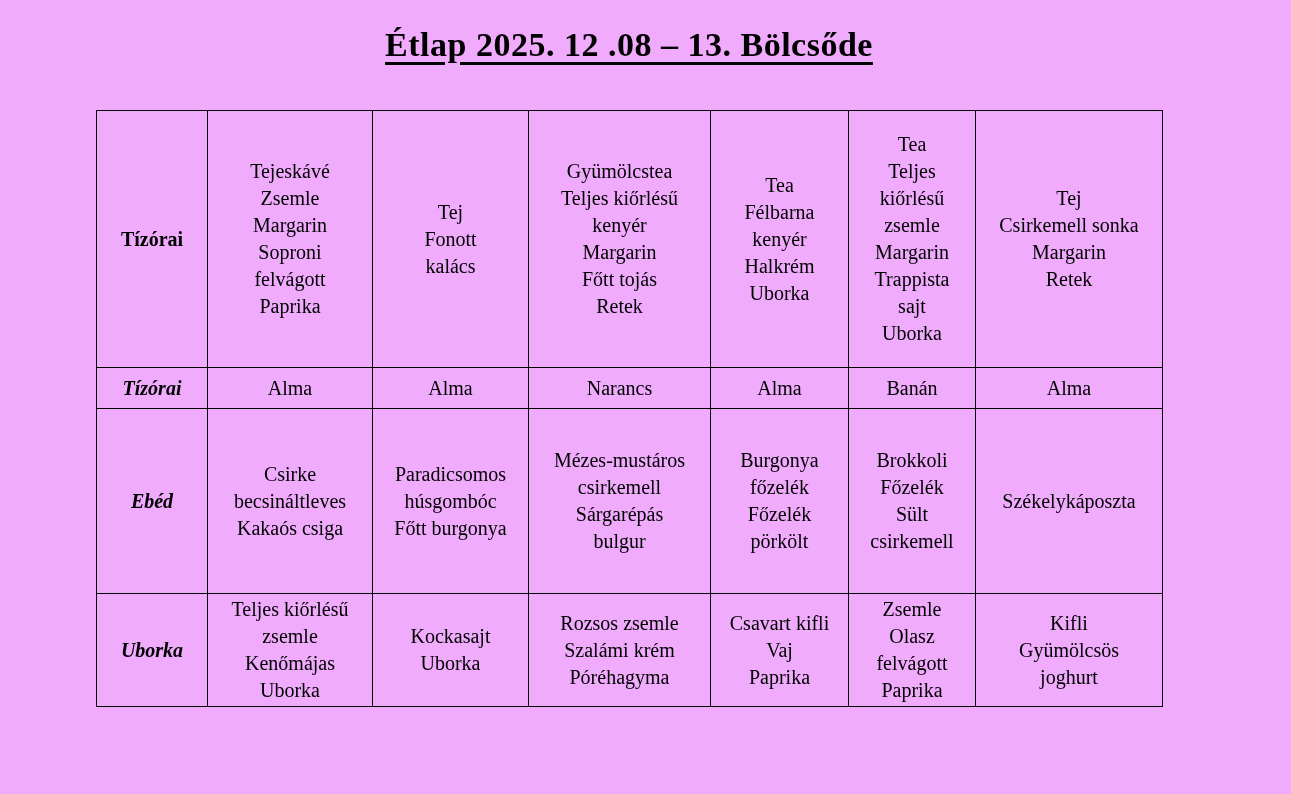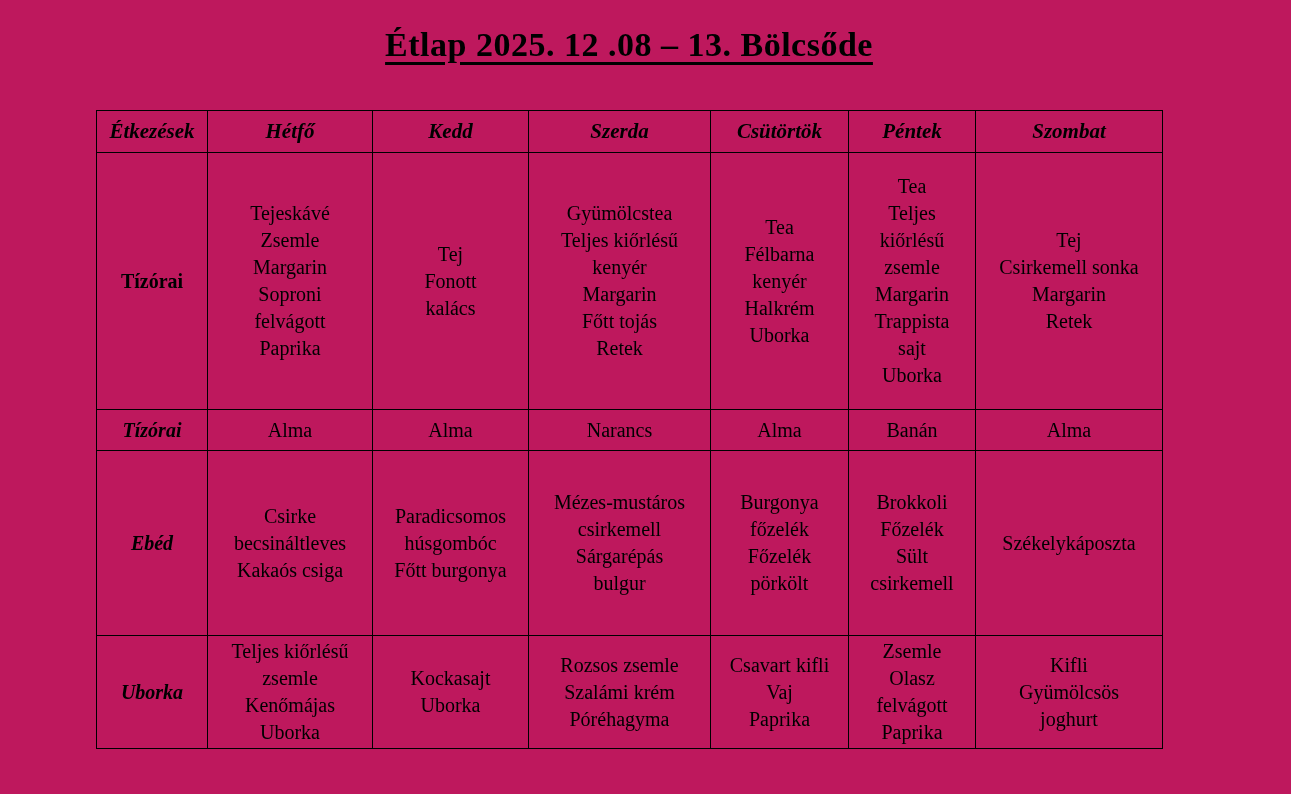--- a/index.html
+++ b/index.html
@@ -8,21 +8,21 @@
     height: 794px;
     background: #ffffff;
     font-family: "Liberation Serif", "DejaVu Serif", serif;
     color: #000000;
     overflow: hidden;
   }
   .page {
     position: relative;
     width: 1291px;
     height: 794px;
-    background: #be185d;
+    background: #f0abfc;
   }
   .title {
     position: absolute;
     left: 96px;
     top: 26px;
     width: 1066px;
     text-align: center;
     font-size: 34px;
     font-weight: bold;
     letter-spacing: 0.5px;
@@ -81,29 +81,20 @@
       <col style="width:111px">
       <col style="width:165px">
       <col style="width:156px">
       <col style="width:182px">
       <col style="width:138px">
       <col style="width:127px">
       <col style="width:187px">
     </colgroup>
 
     <tbody>
-        <tr class="header-row r-header">
-      <th>Étkezések</th>
-      <th>Hétfő</th>
-      <th>Kedd</th>
-      <th>Szerda</th>
-      <th>Csütörtök</th>
-      <th>Péntek</th>
-      <th>Szombat</th>
-    </tr>
 
     <tr class="r-tizorai">
       <th class="row-label upright">Tízórai</th>
       <td>Tejeskávé
 Zsemle
 Margarin
 Soproni
 felvágott
 Paprika</td>
       <td>Tej

